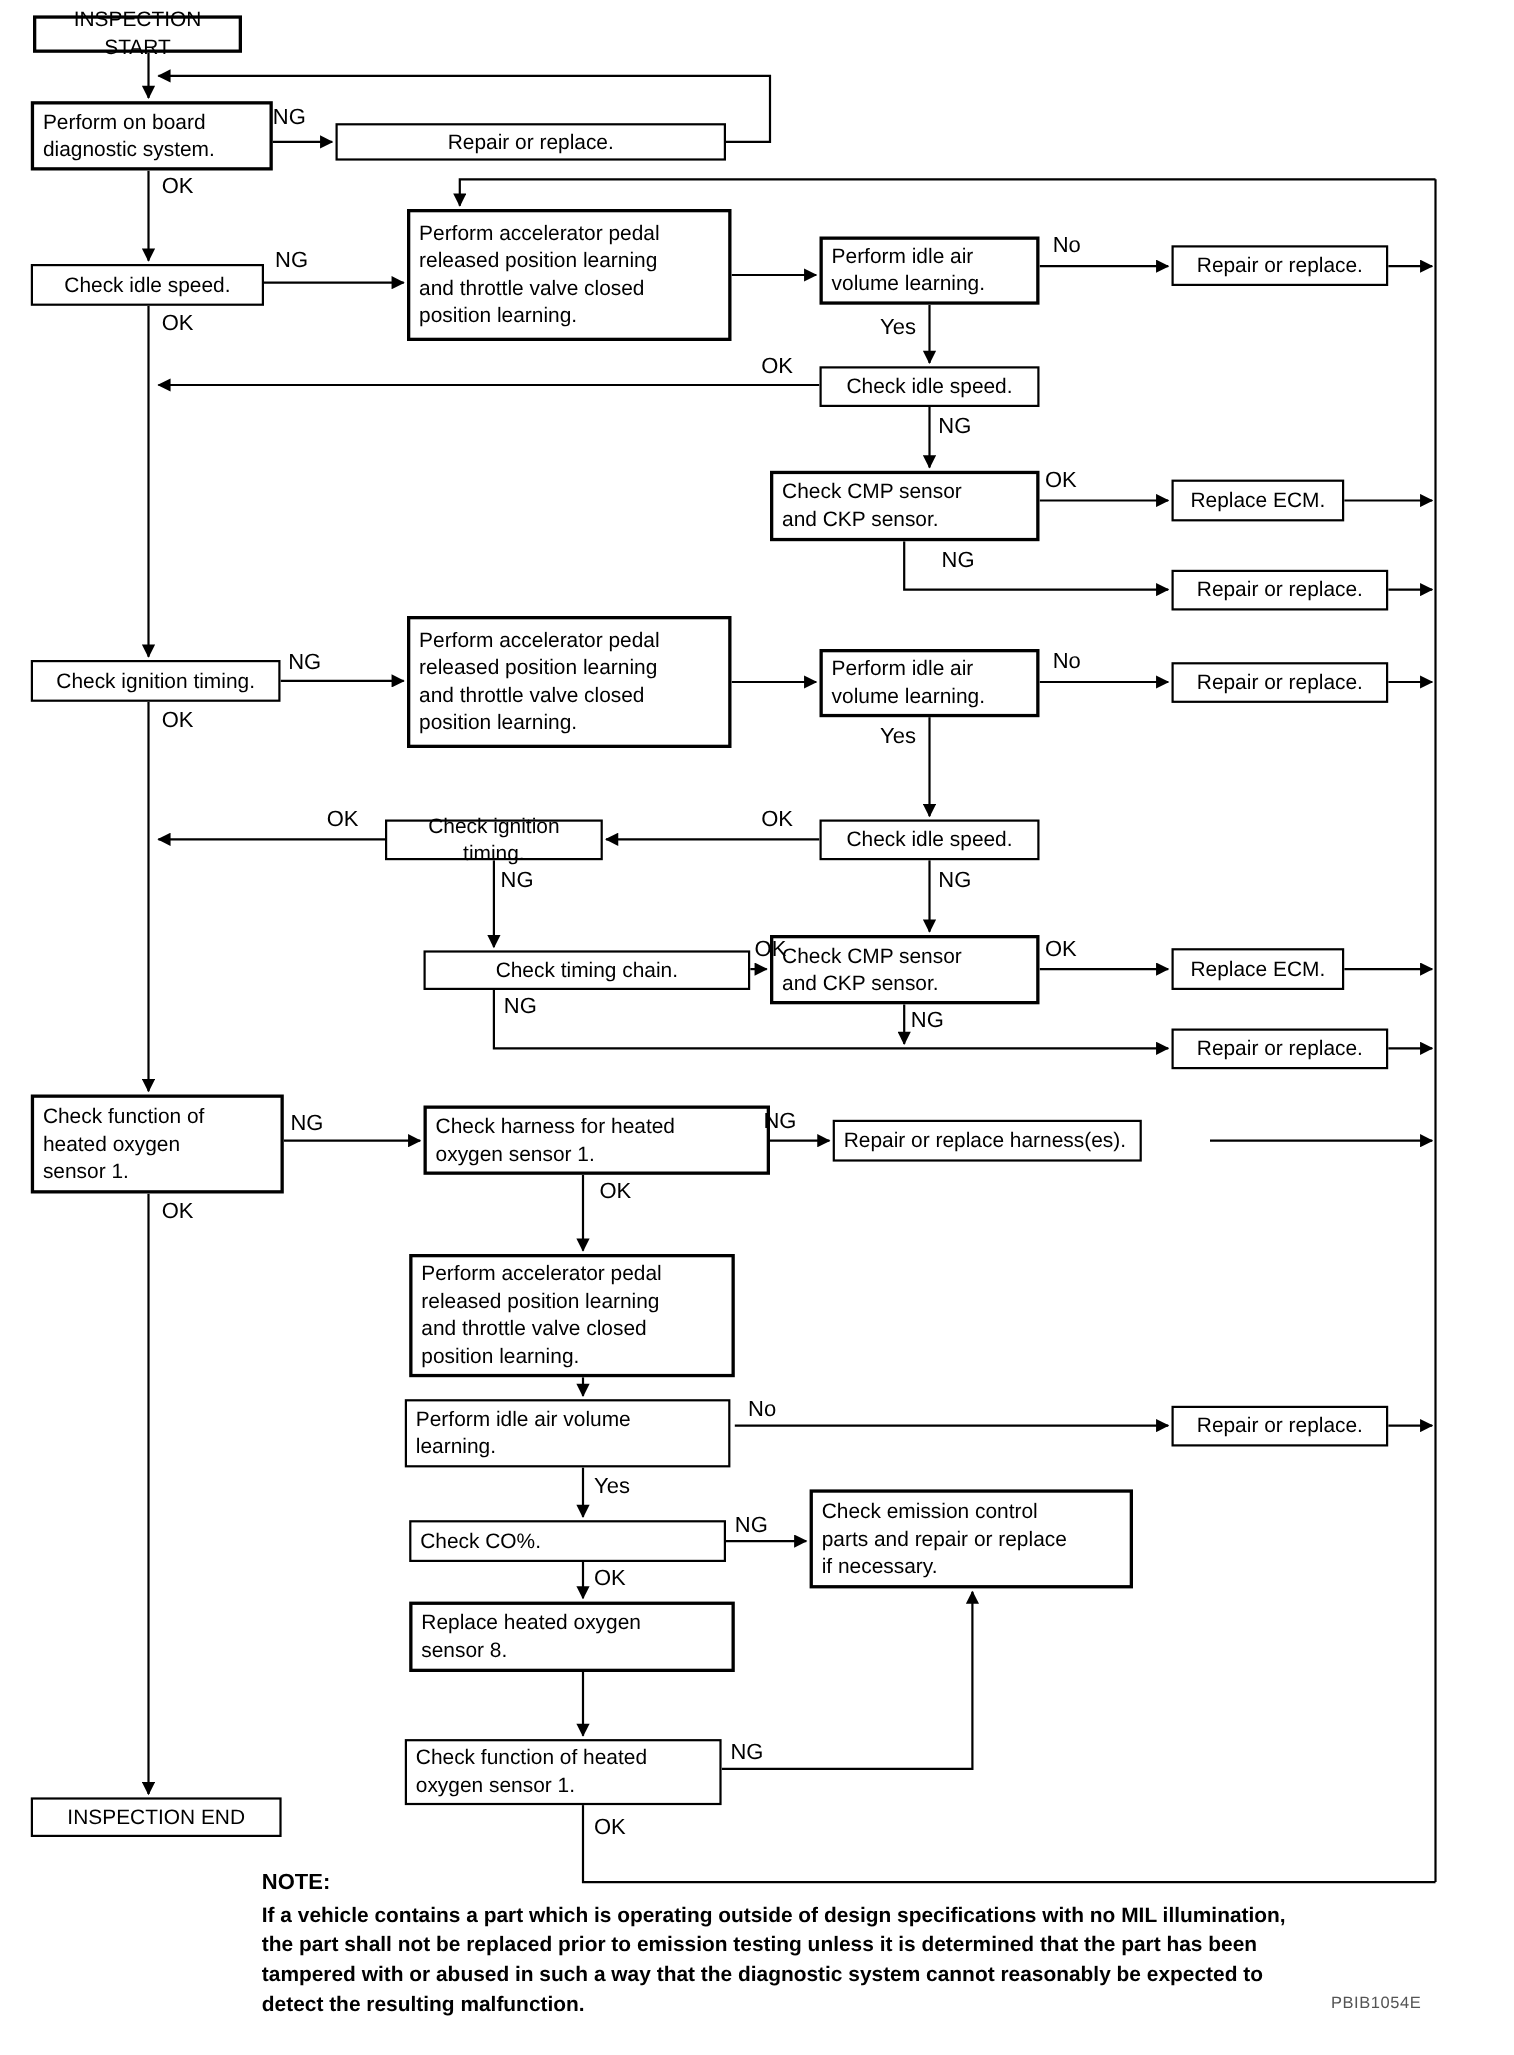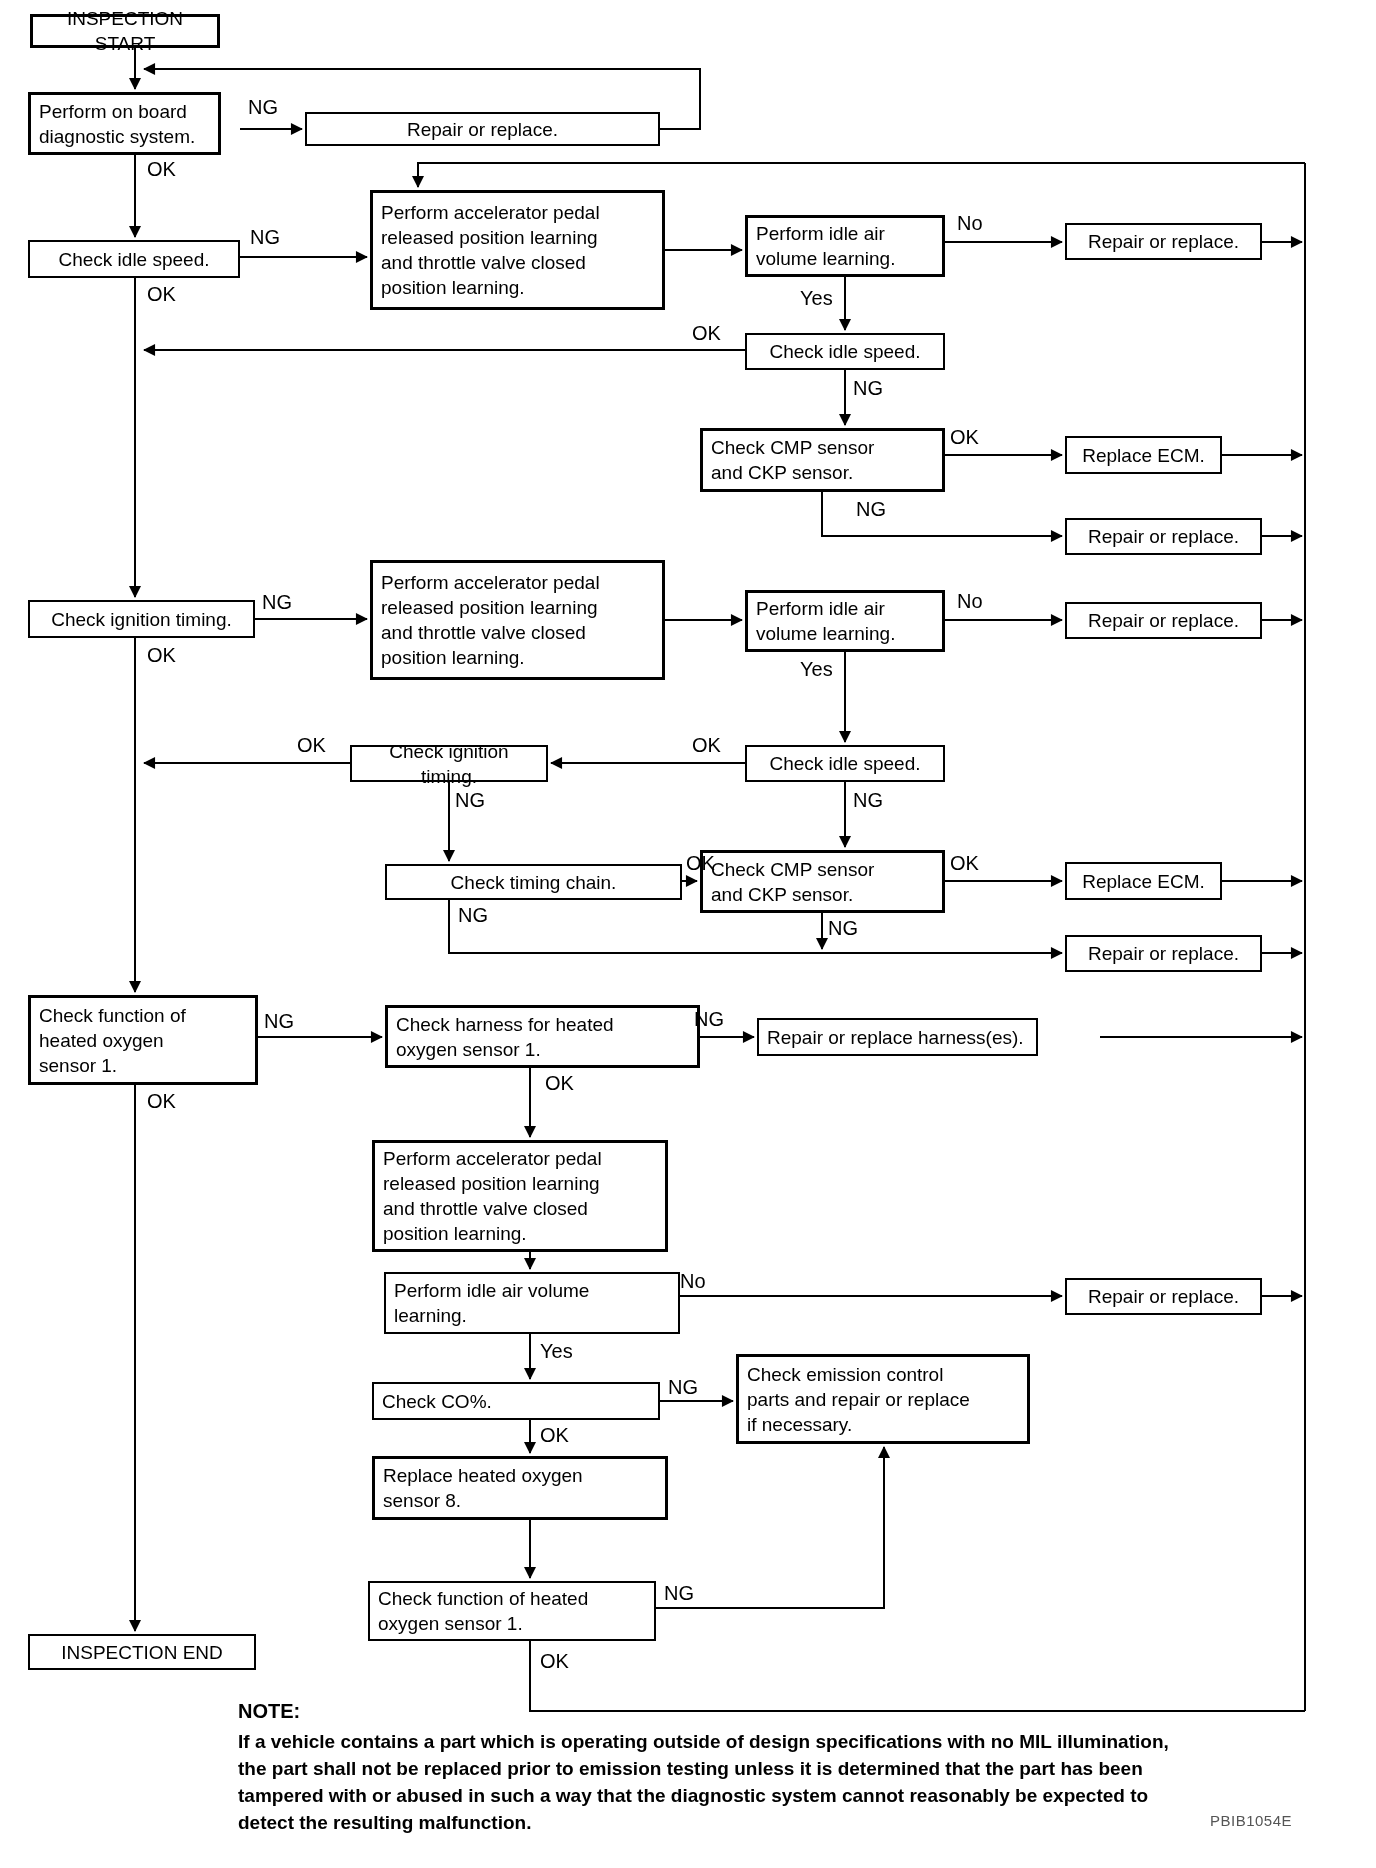--- a/index.html
+++ b/index.html
@@ -78,21 +78,21 @@
       <path d="M660,1401 H733" marker-end="url(#arr)"></path>
       <path d="M530,1420 V1453" marker-end="url(#arr)"></path>
       <path d="M530,1520 V1578" marker-end="url(#arr)"></path>
       <path d="M656,1608 H884 V1447" marker-end="url(#arr)"></path>
       <path d="M530,1641 V1711 H1305"></path>
       <path d="M135,1085 V1631" marker-end="url(#arr)"></path>
     </g>
   </svg>
 
   <div class="node thick" style="left:30px;top:14px;width:190px;height:34px">INSPECTION START</div>
-  <div class="node thick ml" style="left:28px;top:92px;width:193px;height:63px">Perform on board
+  <div class="node thick ml" style="left:28px;top:92px;width:220px;height:63px">Perform on board
 diagnostic system.</div>
   <div class="node" style="left:305px;top:112px;width:355px;height:34px">Repair or replace.</div>
   <div class="node" style="left:28px;top:240px;width:212px;height:38px">Check idle speed.</div>
   <div class="node thick ml" style="left:370px;top:190px;width:295px;height:120px">Perform accelerator pedal
 released position learning
 and throttle valve closed
 position learning.</div>
   <div class="node thick ml" style="left:745px;top:215px;width:200px;height:62px">Perform idle air
 volume learning.</div>
   <div class="node" style="left:1065px;top:223px;width:197px;height:37px">Repair or replace.</div>
@@ -121,21 +121,21 @@
   <div class="node thick ml" style="left:28px;top:995px;width:230px;height:90px">Check function of
 heated oxygen
 sensor 1.</div>
   <div class="node thick ml" style="left:385px;top:1005px;width:315px;height:63px">Check harness for heated
 oxygen sensor 1.</div>
   <div class="node ml" style="left:757px;top:1018px;width:281px;height:38px">Repair or replace harness(es).</div>
   <div class="node thick ml" style="left:372px;top:1140px;width:296px;height:112px">Perform accelerator pedal
 released position learning
 and throttle valve closed
 position learning.</div>
-  <div class="node ml" style="left:384px;top:1272px;width:296px;height:62px">Perform idle air volume
+  <div class="node ml" style="left:368px;top:1272px;width:296px;height:62px">Perform idle air volume
 learning.</div>
   <div class="node" style="left:1065px;top:1278px;width:197px;height:37px">Repair or replace.</div>
   <div class="node thick ml" style="left:736px;top:1354px;width:294px;height:90px">Check emission control
 parts and repair or replace
 if necessary.</div>
   <div class="node ml" style="left:372px;top:1382px;width:288px;height:38px">Check CO%.</div>
   <div class="node thick ml" style="left:372px;top:1456px;width:296px;height:64px">Replace heated oxygen
 sensor 8.</div>
   <div class="node ml" style="left:368px;top:1581px;width:288px;height:60px">Check function of heated
 oxygen sensor 1.</div>

